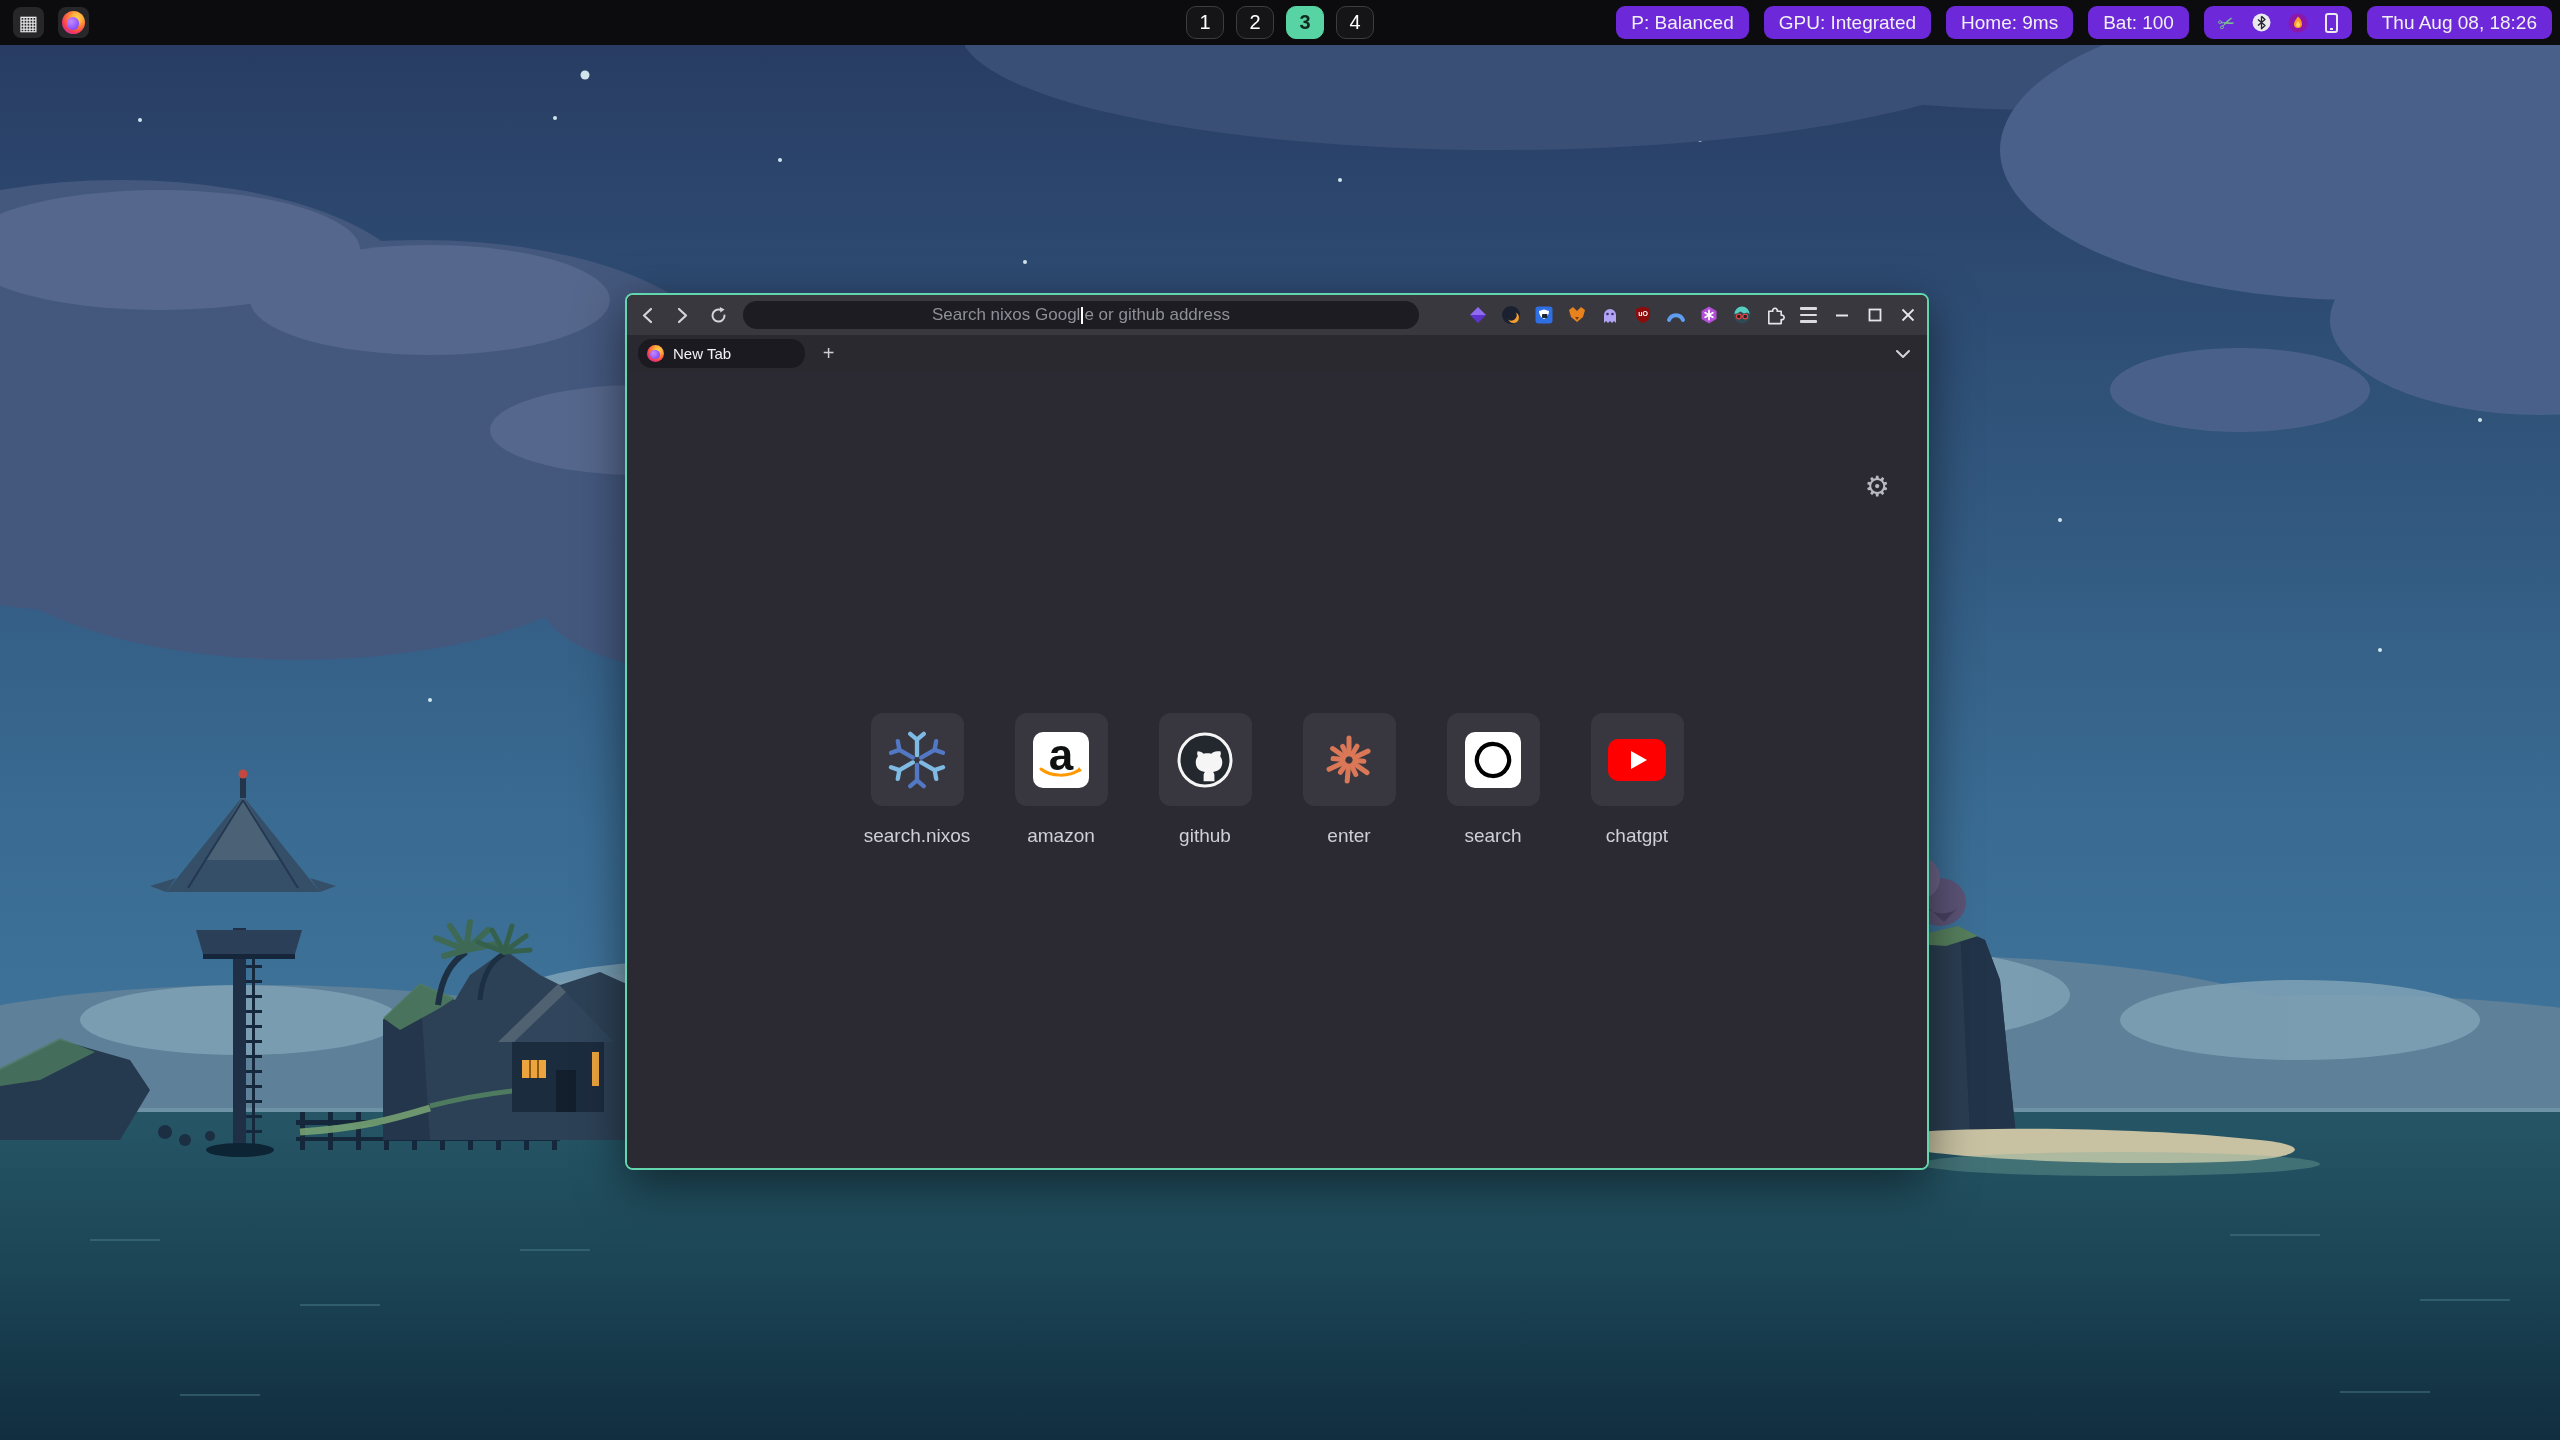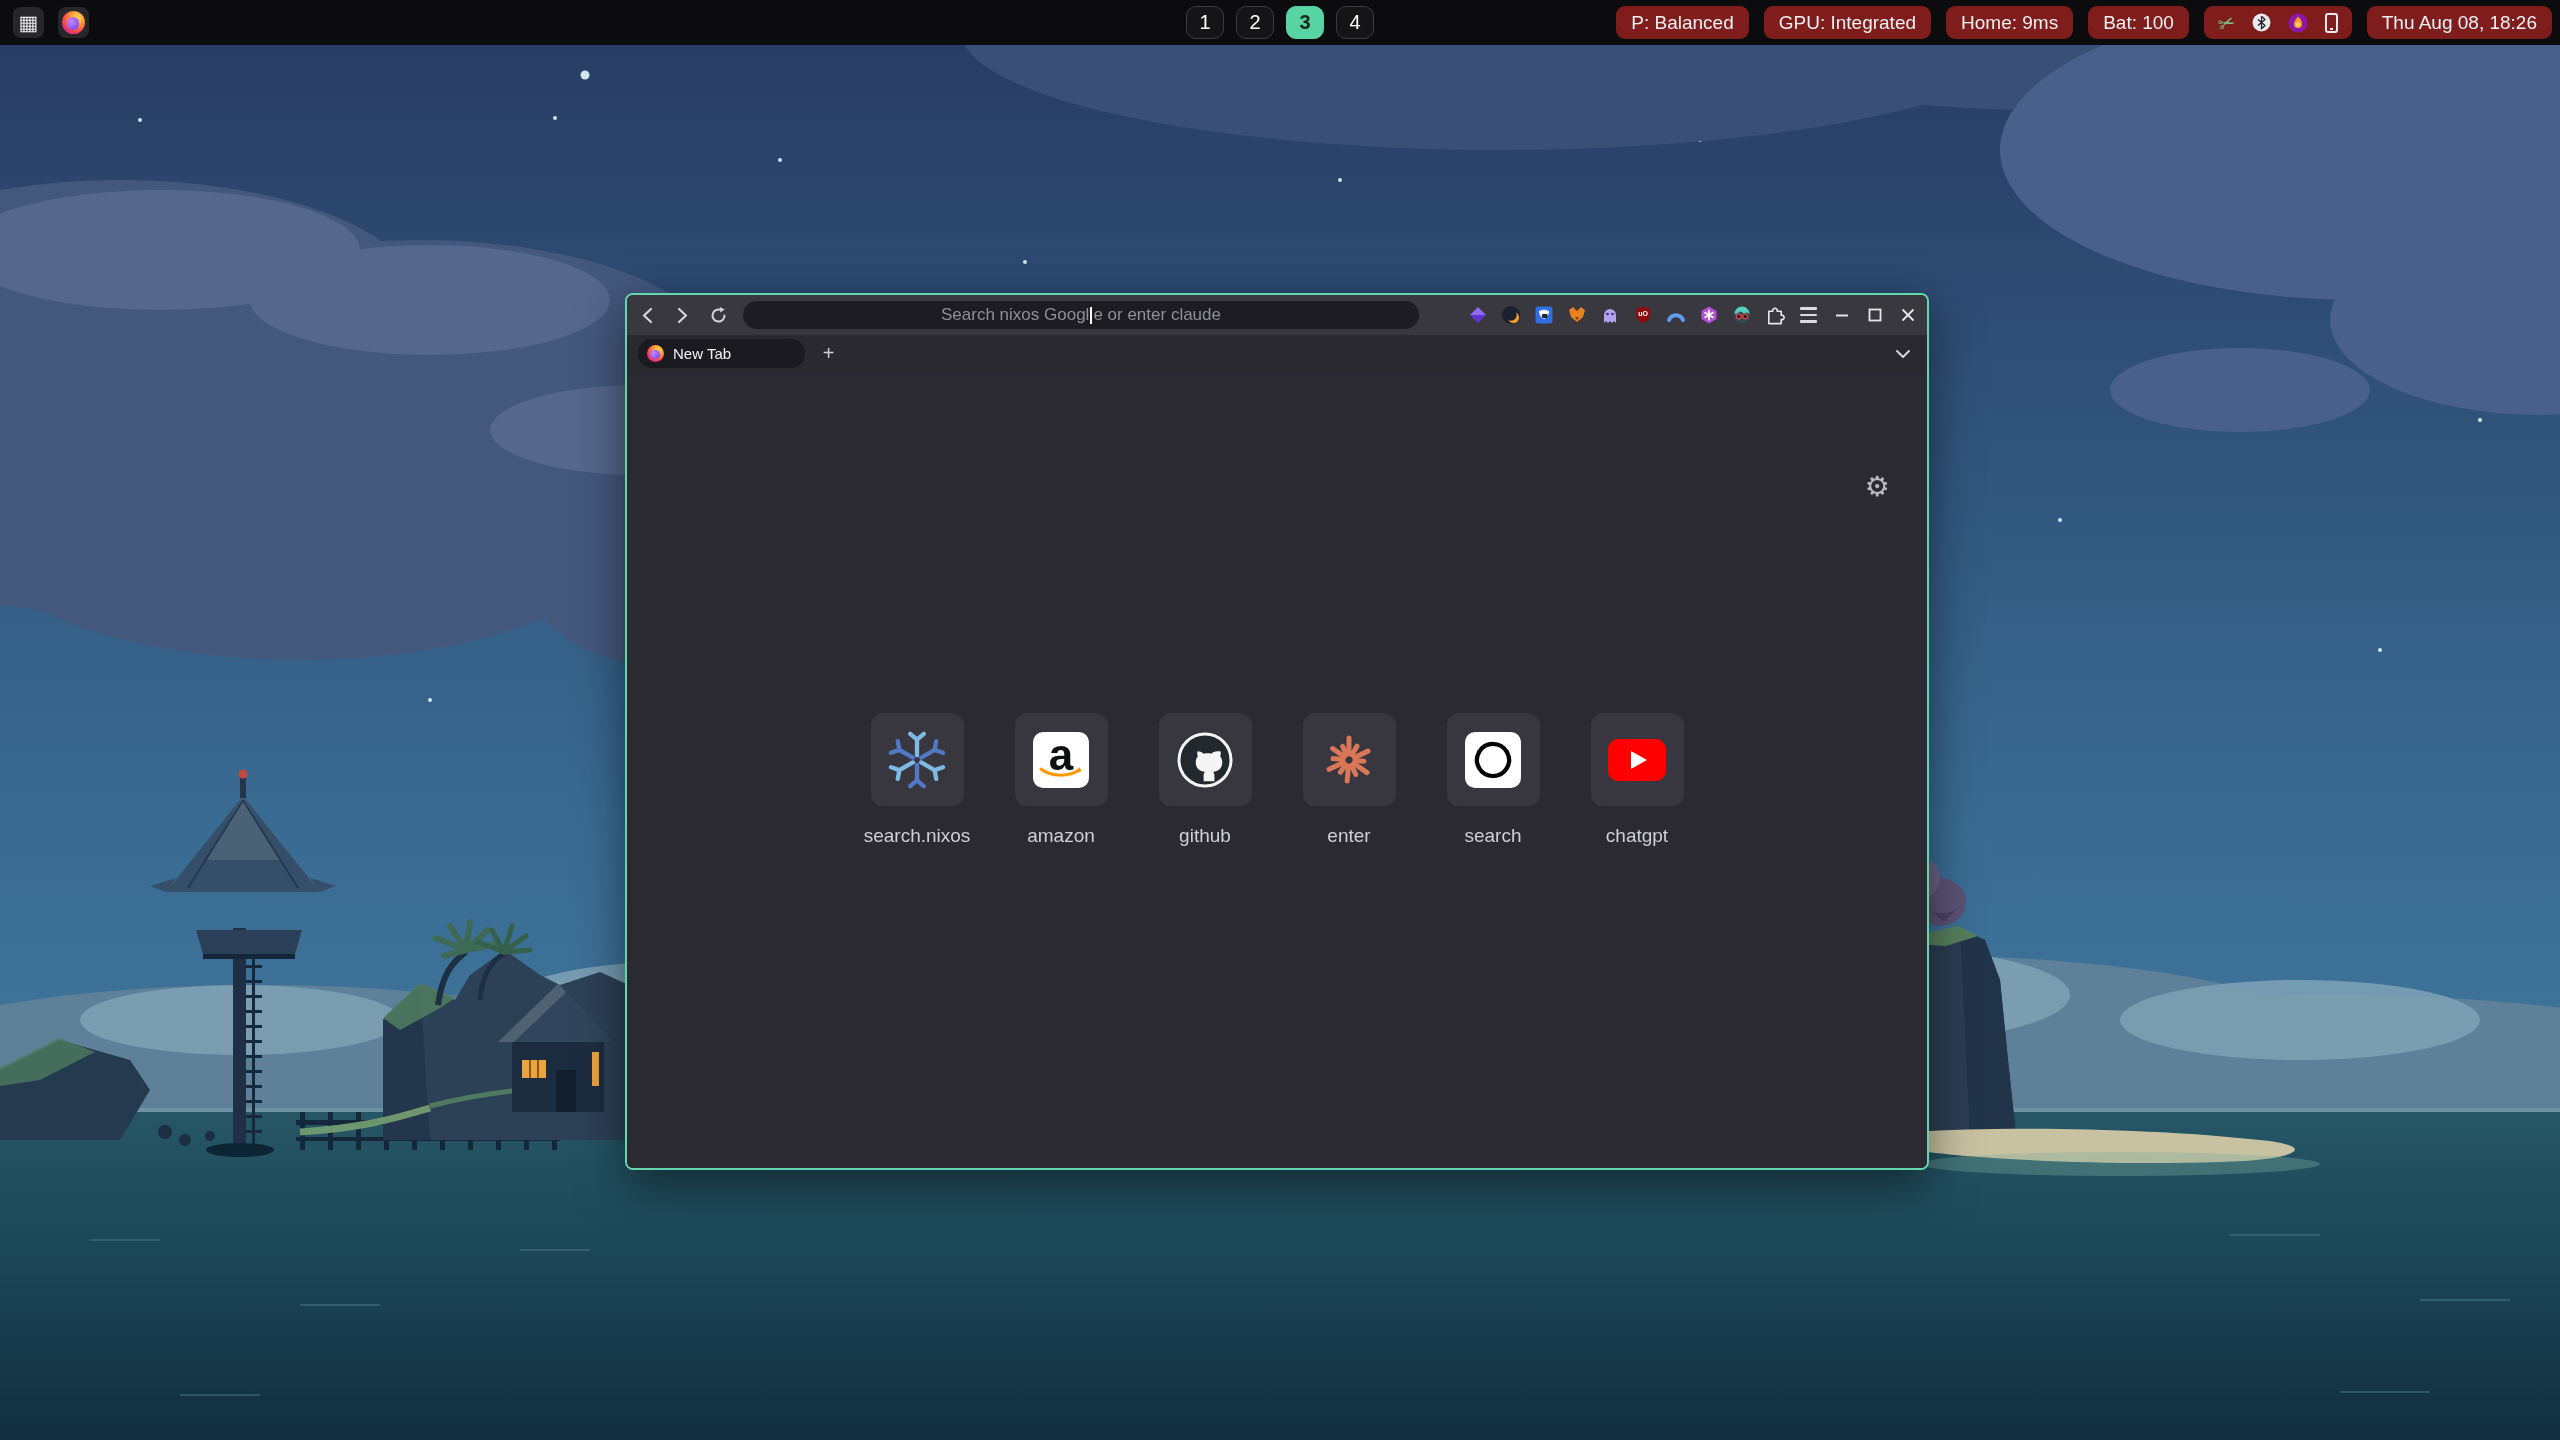--- a/index.html
+++ b/index.html
@@ -12,21 +12,21 @@
   
   #topbar{position:absolute;left:0;top:0;width:2560px;height:45px;background:#0c0c0e;z-index:5;
     display:flex;align-items:center}
   .bar-tile{position:absolute;top:7px;width:31px;height:31px;border-radius:8px;background:#27272a;
     display:flex;align-items:center;justify-content:center}
   .grid-glyph{color:#e9e9ec;font-size:21px;line-height:1}
   .ws-wrap{position:absolute;left:1186px;top:6px;display:flex;gap:12px}
   .ws{width:38px;height:33px;border-radius:10px;background:#151517;border:1px solid #3d3d40;
     color:#fff;font-size:20px;display:flex;align-items:center;justify-content:center}
   .ws.active{background:#57d3a4;border-color:#57d3a4;color:#12291f;font-weight:bold}
-  .pill{height:33px;border-radius:9px;background:#7f1d1d;color:#f0f0f2;font-size:19px;
+  .pill{height:33px;border-radius:9px;background:#6d28d9;color:#f0f0f2;font-size:19px;
     display:flex;align-items:center;padding:0 15px;white-space:nowrap}
   #status-row{position:absolute;right:8px;top:6px;display:flex;gap:15px;align-items:center}
   .tray{display:flex;gap:17px;align-items:center;padding:0 14px}
   .scissors{color:#77c78b;font-size:20px;display:inline-block;transform:rotate(-20deg)}
   .phone{width:13px;height:20px;border:2px solid #e9e9ee;border-radius:3px;position:relative}
   .phone::after{content:"";position:absolute;left:3px;bottom:1px;width:3px;height:2px;background:#e9e9ee}
 
   
   #window{position:absolute;left:625px;top:293px;width:1304px;height:877px;z-index:4;
     border:2px solid #63d6ae;border-radius:8px;background:#2b2a33;overflow:hidden;
@@ -319,21 +319,21 @@
       <svg width="19" height="19" viewBox="0 0 19 19">
         <path d="M15.5,9.5 A6,6 0 1 1 11.2,3.8" fill="none" stroke="#d5d5d9" stroke-width="2" stroke-linecap="round"></path>
         <polyline points="10.6,0.8 15.2,3.4 12.4,7.6" fill="none" stroke="#d5d5d9" stroke-width="0"></polyline>
         <polygon points="10.8,1 15.6,3.6 11.4,6.6" fill="#d5d5d9"></polygon>
       </svg>
     </div>
 
     <div id="urlbar">
       <span>Search nixos Googl</span>
       <span class="caret"></span>
-      <span>e or enter claude</span>
+      <span>e or github address</span>
     </div>
 
     <div id="tool-right">
       <span class="xicon">
         <svg width="20" height="20" viewBox="0 0 20 20">
             <polygon points="10,2 18,10 2,10" fill="#8f6bf2"></polygon>
             <polygon points="2,10 18,10 10,18" fill="#5e35cc"></polygon>
           </svg>
       </span>
       <span class="xicon">

